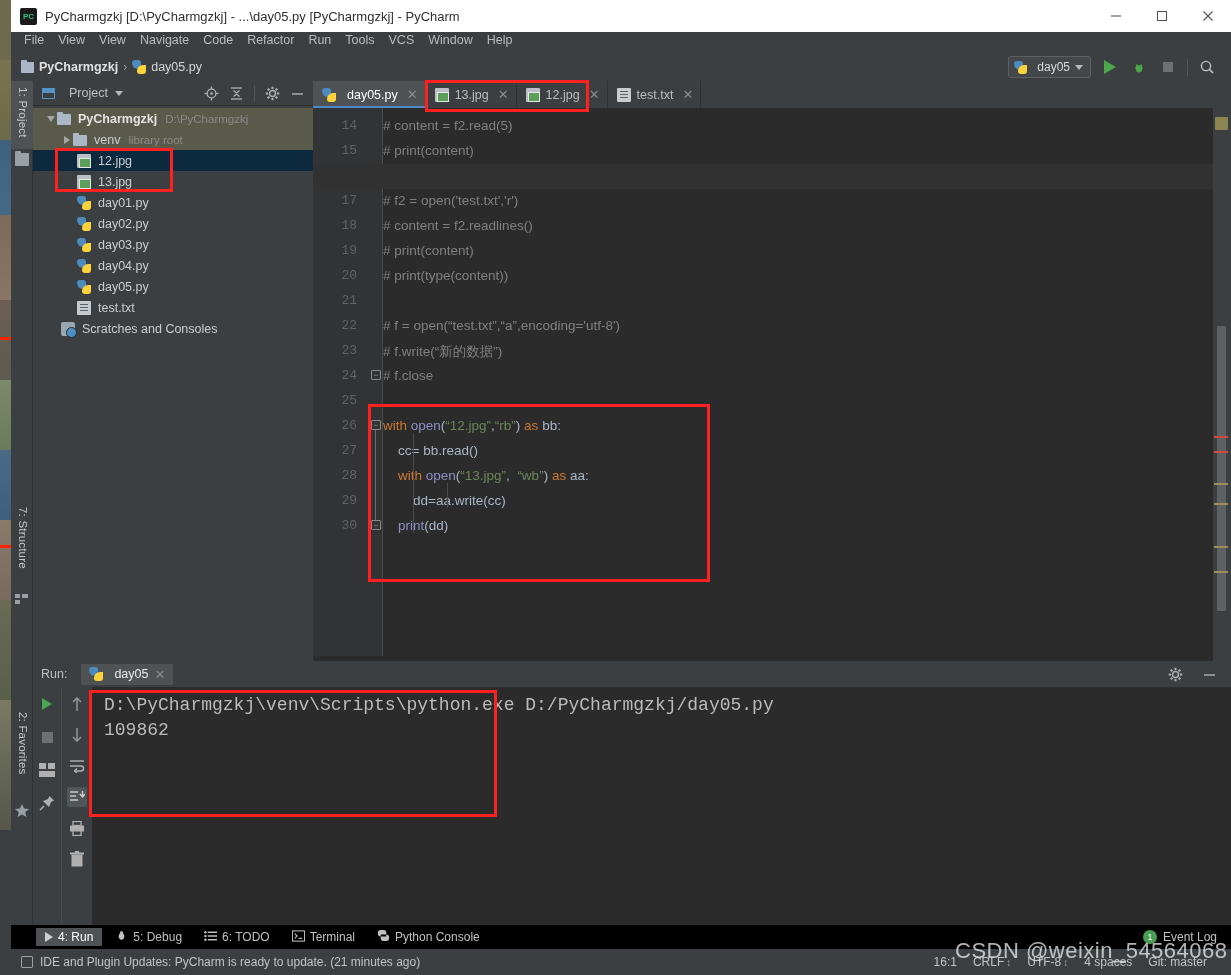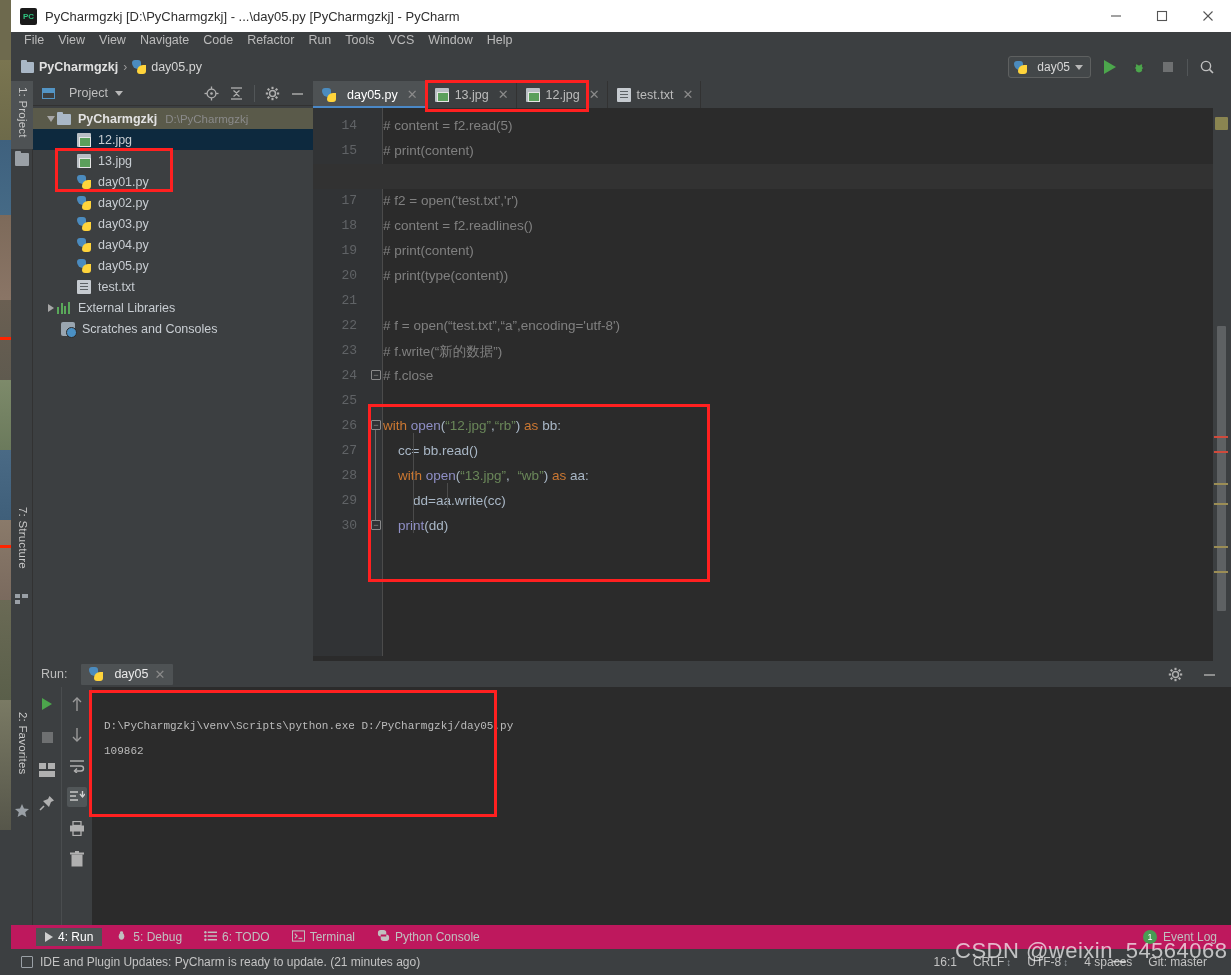--- a/index.html
+++ b/index.html
@@ -309,32 +309,32 @@
   .run-side-a {
     width: 29px; display: flex; flex-direction: column; align-items: center;
     padding-top: 7px; gap: 13px; border-right: 1px solid #4a4d4f;
   }
   .run-side-b {
     width: 30px; display: flex; flex-direction: column; align-items: center;
     padding-top: 7px; gap: 11px;
   }
   .run-console {
     flex: 1; background: #2b2b2b; position: relative;
-    font-family: "Liberation Mono", monospace; font-size: 11px;
-    color: #bbbbbb; padding: 27px 0 0 12px; line-height: 25px;
+    font-family: "Liberation Mono", monospace; font-size: 18px;
+    color: #bbbbbb; padding: 6px 0 0 12px; line-height: 25px;
   }
   .console-line { white-space: pre; }
 
   .ibtn { width: 20px; height: 20px; display: flex; align-items: center; justify-content: center; }
   .ibtn.sel { background: #515658; border-radius: 2px; }
 
   
   .bottombar {
     position: absolute; left: 11px; top: 925px; width: 1220px; height: 24px;
-    background: #be185d; display: flex; align-items: center; padding-left: 25px;
+    background: #000000; display: flex; align-items: center; padding-left: 25px;
   }
   .bb-item {
     display: flex; align-items: center; gap: 5px; font-size: 12px;
     color: #c0c0c0; padding: 2px 9px; margin-right: 4px;
   }
   .bb-item.active { background: #4e5254; color: #ffffff; }
   .bb-right { margin-left: auto; display: flex; align-items: center; gap: 6px; padding-right: 14px; }
   .evt-badge {
     width: 14px; height: 14px; border-radius: 50%; background: #499c54;
     color: #fff; font-size: 9px; display: flex; align-items: center; justify-content: center;
@@ -524,20 +524,28 @@
 
       <div class="tree-row root-sel">
         <span class="arrow">
             <span class="tri-d"></span>
           </span>
         <span class="ic ic-folder-blue"></span>
         <span class="tree-label bold">PyCharmgzkj</span>
         <span class="tree-note">D:\PyCharmgzkj</span>
       </div>
 
+      <div class="tree-row root-sel" style="padding-left:28px">
+        <span class="arrow">
+            <span class="tri-r"></span>
+          </span>
+        <span class="ic ic-folder-blue"></span>
+        <span class="tree-label">venv</span>
+        <span class="tree-note">library root</span>
+      </div>
 
       <div class="tree-row sel" style="padding-left:44px">
         <span class="ic ic-img"></span>
         <span class="tree-label">12.jpg</span>
       </div>
 
       <div class="tree-row" style="padding-left:44px">
         <span class="ic ic-img"></span>
         <span class="tree-label">13.jpg</span>
       </div>
@@ -560,32 +568,20 @@
       </div>
       <div class="tree-row" style="padding-left:44px">
         <span class="ic icon-py"></span>
         <span class="tree-label">day05.py</span>
       </div>
       <div class="tree-row" style="padding-left:44px">
         <span class="ic ic-txt"></span>
         <span class="tree-label">test.txt</span>
       </div>
 
-      <div class="tree-row" style="padding-left:12px">
-        <span class="arrow">
-            <span class="tri-r"></span>
-          </span>
-        <span class="ic ic-lib">
-          <span style="height:7px"></span>
-            <span style="height:11px"></span>
-            <span style="height:8px"></span>
-            <span style="height:12px"></span>
-        </span>
-        <span class="tree-label">External Libraries</span>
-      </div>
 
       <div class="tree-row" style="padding-left:28px">
         <span class="ic ic-scratch"></span>
         <span class="tree-label">Scratches and Consoles</span>
       </div>
     </div>
   </div>
 
   <div class="editor-tabs">
     <div class="etab active">

